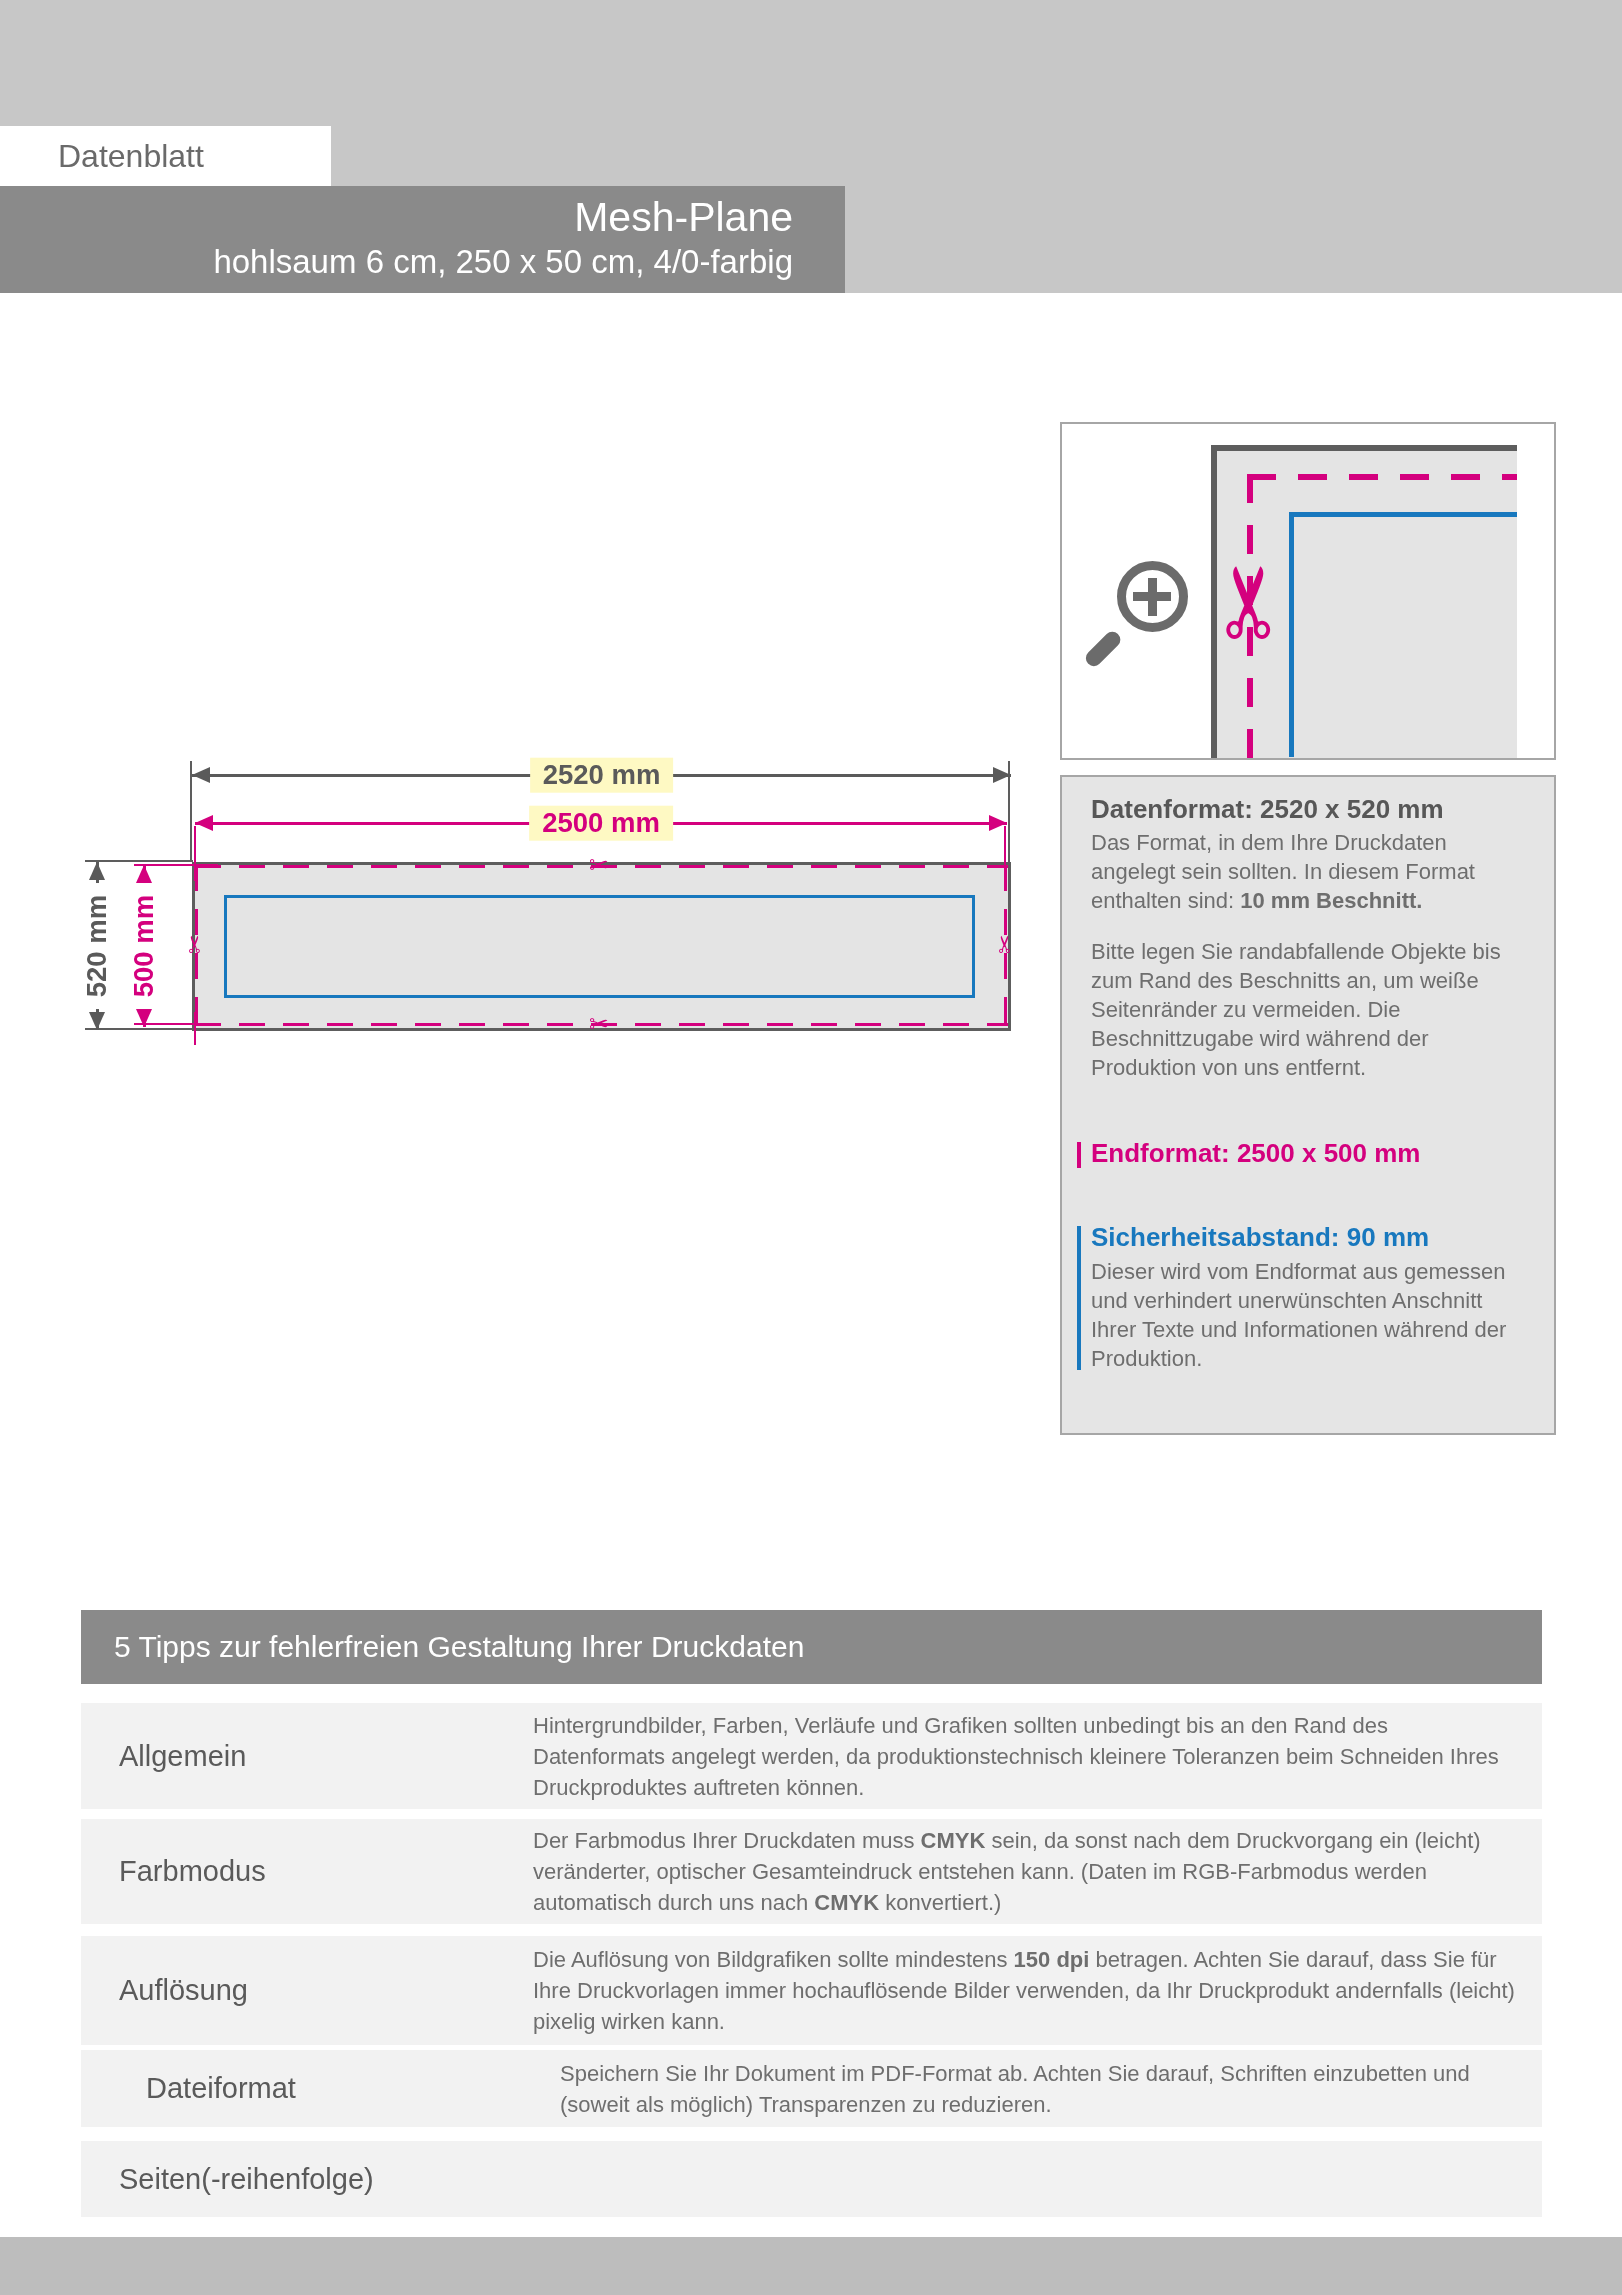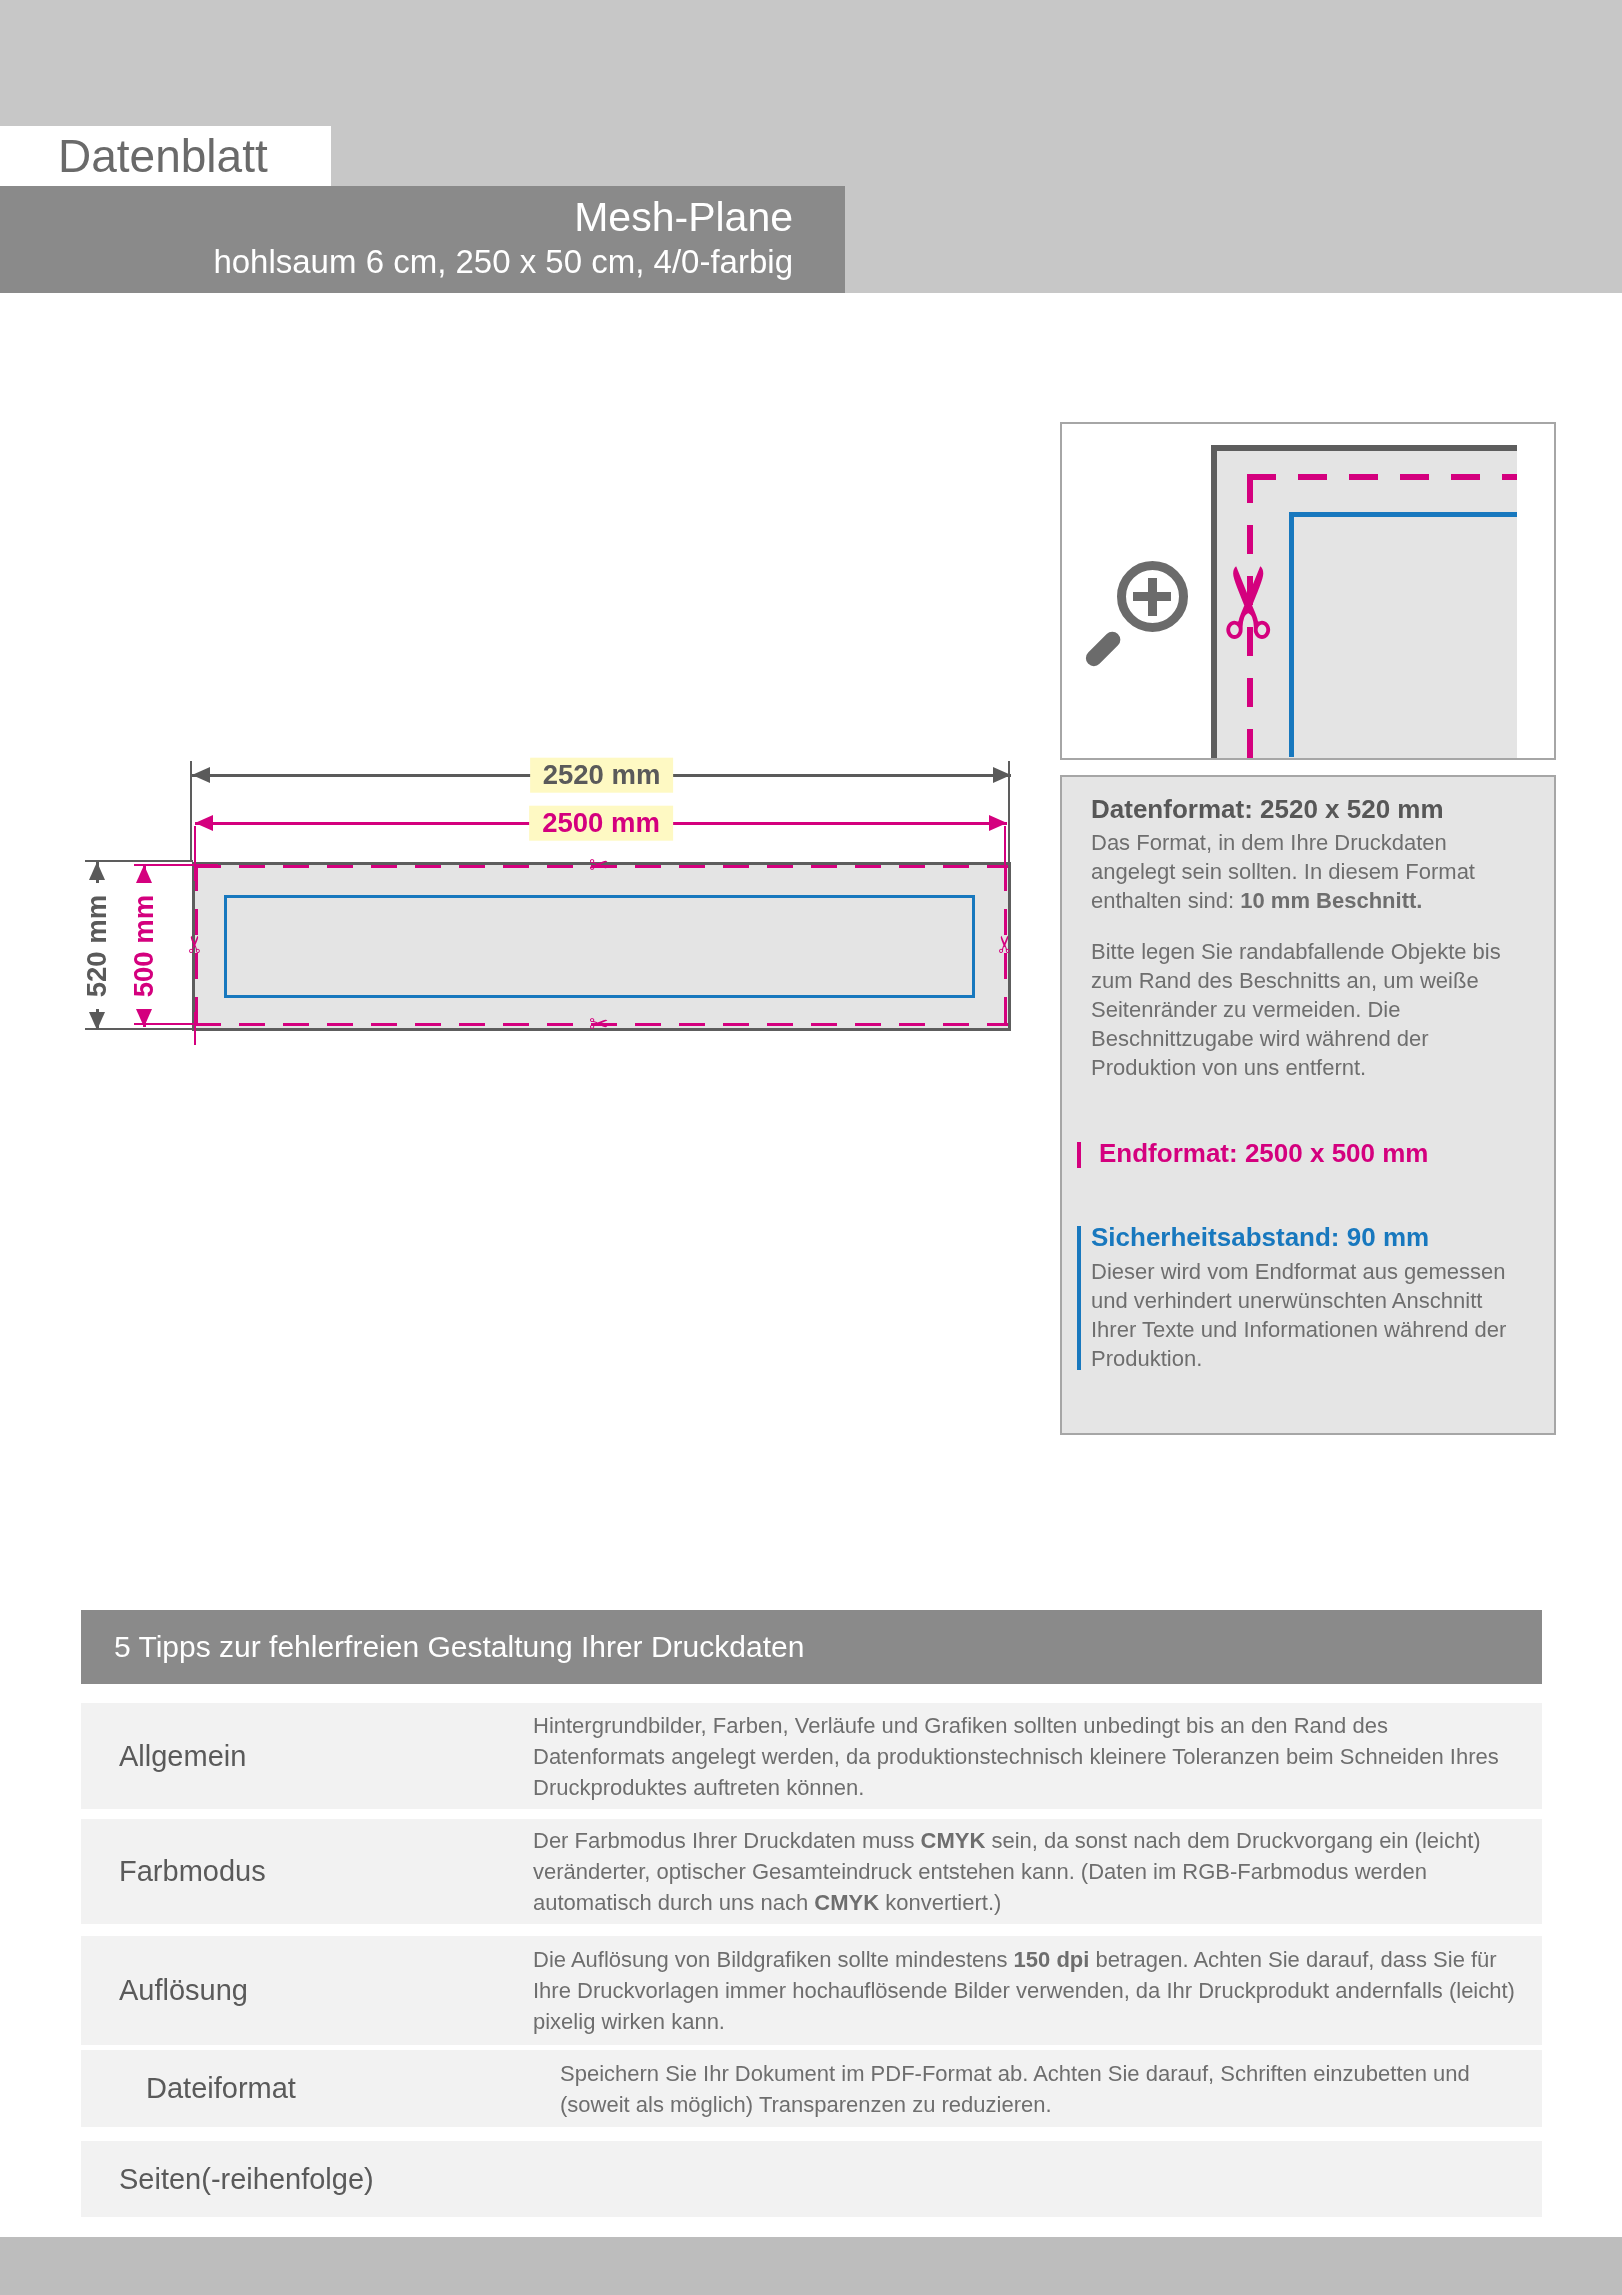--- a/index.html
+++ b/index.html
@@ -16,21 +16,21 @@
     --heading-gray:#575757;
   }
   *{margin:0;padding:0;box-sizing:border-box;}
   html,body{background:#fff;}
   body{font-family:"Liberation Sans", sans-serif;}
   .page{position:relative;width:1623px;height:2295px;background:#fff;overflow:hidden;}
 
   
   .band-top{position:absolute;left:0;top:0;width:1623px;height:293px;background:var(--band-light);}
   .datenblatt-box{position:absolute;left:0;top:126px;width:331px;height:60px;background:#fff;}
-  .datenblatt-box span{display:block;padding-left:58px;line-height:60px;font-size:46px;color:#6a6a6a;}
+  .datenblatt-box span{display:block;padding-left:58px;line-height:60px;font-size:32px;color:#6a6a6a;}
   .band-product{position:absolute;left:0;top:186px;width:845px;height:107px;background:var(--band-gray);
     color:#fff;text-align:right;padding-right:52px;}
   .product-name{font-size:41px;line-height:46px;margin-top:7.9px;}
   .product-spec{font-size:33px;line-height:43px;}
 
   
   .ext{position:absolute;background:var(--line-gray);}
   .ext.m{background:var(--magenta);}
   .rect-outer{position:absolute;left:192px;top:862px;width:819px;height:169px;
     border:3.3px solid var(--line-gray);background:var(--panel-bg);}
@@ -83,21 +83,21 @@
     border:2px solid var(--panel-border);padding:15.7px 26px 0 29px;color:var(--text-gray);}
   .panel-gray p{font-size:22px;line-height:29px;}
   .info-h{font-size:26px;line-height:33px;font-weight:700;color:var(--heading-gray);margin-bottom:2.6px;}
   .p-gap{margin-top:22px;}
   .info-sec{position:relative;}
   .sec-end{margin-top:55px;}
   .sec-safe{margin-top:51px;}
   .sec-bar{position:absolute;left:-14.4px;top:5.2px;bottom:2.6px;width:4.6px;}
   .sec-bar.dashes{background:repeating-linear-gradient(to bottom,var(--magenta) 0 34px,transparent 34px 51px);}
   .sec-bar.solid{background:var(--blue);}
-  .info-h.mag{color:var(--magenta);margin-left:8px;}
+  .info-h.mag{color:var(--magenta);}
   .info-h.blu{color:var(--blue);}
   .bold{font-weight:700;}
 
   
   .tips-bar{position:absolute;left:81px;top:1610px;width:1461px;height:74px;background:var(--band-gray);}
   .tips-bar span{display:block;padding-left:33px;line-height:74px;font-size:30px;color:#fff;}
   .tip-row{position:absolute;left:81px;width:1461px;background:var(--row-bg);
     display:flex;align-items:center;padding-left:38px;}
   .tip-label{width:414px;flex:0 0 414px;font-size:29px;color:#5a5a5a;}
   .tip-body{width:982px;flex:0 0 982px;font-size:22px;line-height:31px;color:var(--text-gray);}

